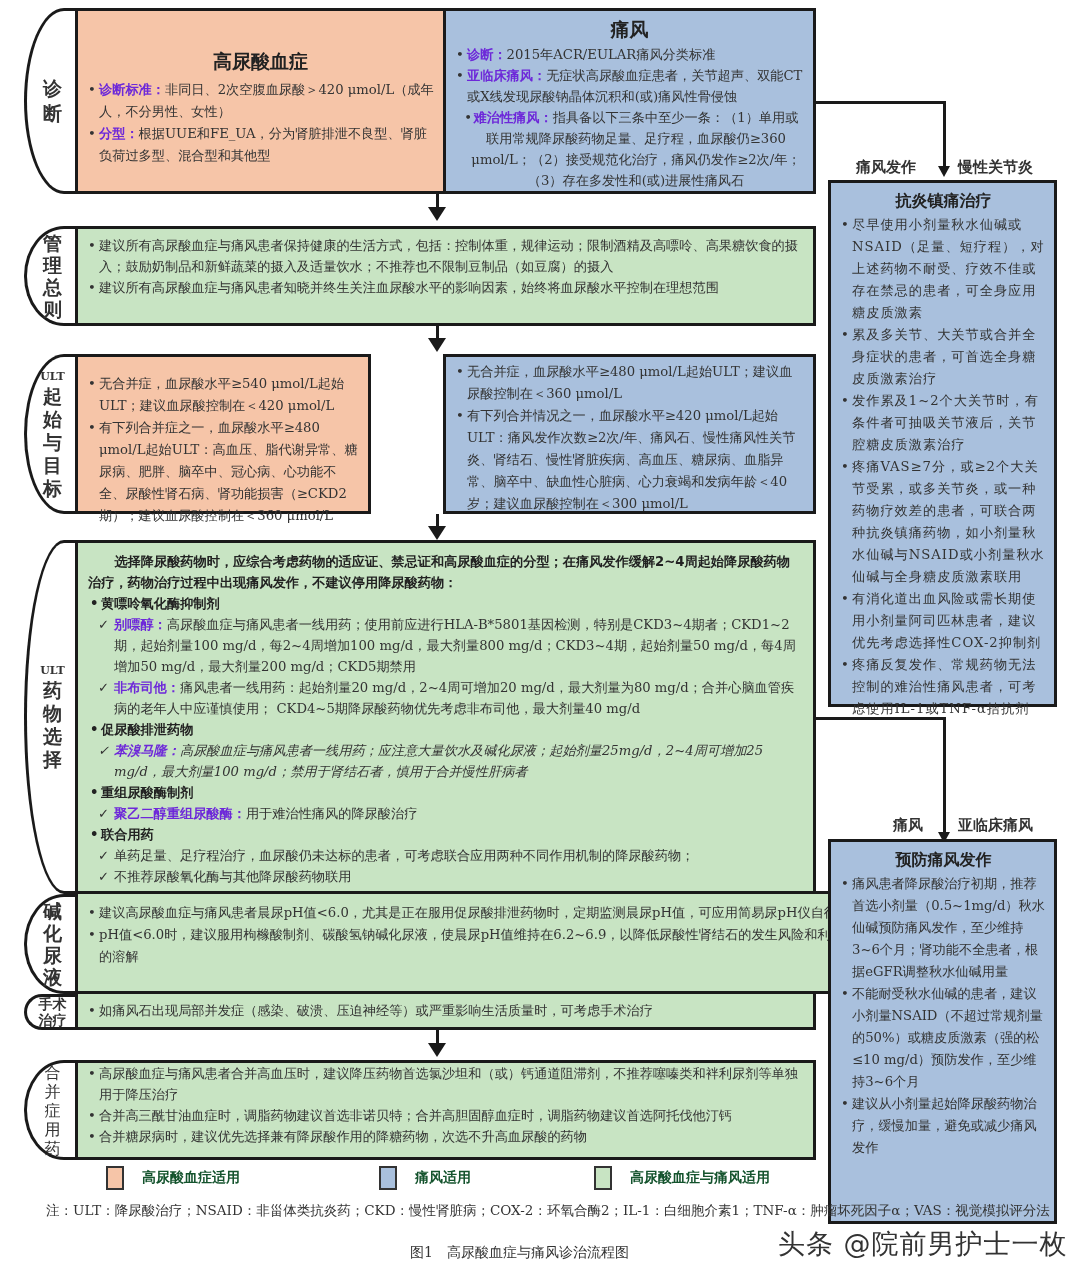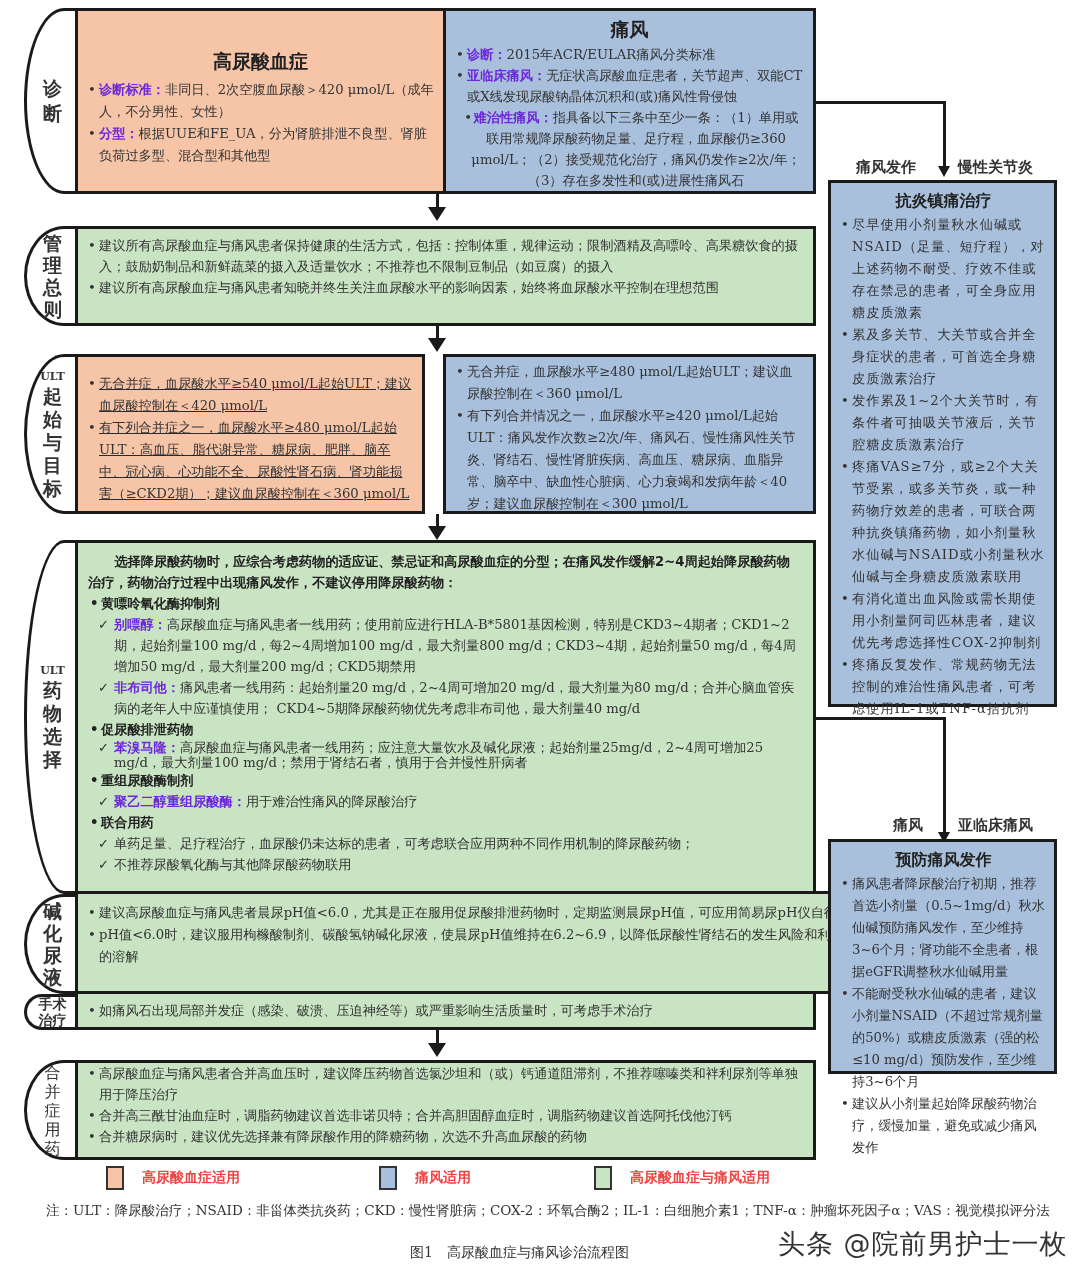--- a/index.html
+++ b/index.html
@@ -26,21 +26,21 @@
   .chk { padding-left: 26px; text-indent: -16px; }
   .chk::before { content: "✓"; display: inline-block; width: 16px; text-indent: 0; color: #333; }
   .cat { padding-left: 13px; text-indent: -11px; font-weight: bold; font-family: "DejaVu Sans", sans-serif; color:#222; }
   .cat::before { content: "•"; display: inline-block; width: 11px; text-indent: 0; }
   .vline { position: absolute; background: #1a1a1a; width: 3px; }
   .hline { position: absolute; background: #1a1a1a; height: 3px; }
   .arrow-down { position: absolute; width: 0; height: 0; border-left: 9px solid transparent; border-right: 9px solid transparent; border-top: 14px solid #1a1a1a; }
   .arrow-thin { position: absolute; width: 0; height: 0; border-left: 6px solid transparent; border-right: 6px solid transparent; border-top: 11px solid #1a1a1a; }
   .branch-label { position: absolute; font-family: "DejaVu Sans", sans-serif; font-weight: bold; font-size: 15px; color: #333; }
   .legend-swatch { position: absolute; width: 18px; height: 24px; border: 2px solid #333; }
-  .legend-label { position: absolute; font-family: "DejaVu Sans", sans-serif; font-weight: bold; font-size: 14px; color: #ef4444; }
+  .legend-label { position: absolute; font-family: "DejaVu Sans", sans-serif; font-weight: bold; font-size: 14px; color: #14532d; }
   .note { position: absolute; font-size: 13.5px; line-height: 24px; color: #333; }
   .caption { position: absolute; font-size: 14px; color: #333; }
   .watermark { position: absolute; font-family: "DejaVu Sans", sans-serif; font-size: 27px; color: #333; letter-spacing: 1px; }
 </style>
 </head>
 <body>
 
 <div class="side" style="left:24px; top:8px; width:54px; height:186px;">
   <div class="ch">诊</div>
   <div class="ch">断</div>
@@ -80,21 +80,21 @@
 <div class="arrow-down" style="left:428px; top:338px;"></div>
 
 <div class="side" style="left:24px; top:354px; width:54px; height:160px;">
   <div class="ult">ULT</div>
   <div class="ch" style="line-height:23px;">起</div>
   <div class="ch" style="line-height:23px;">始</div>
   <div class="ch" style="line-height:23px;">与</div>
   <div class="ch" style="line-height:23px;">目</div>
   <div class="ch" style="line-height:23px;">标</div>
 </div>
-<div class="box salmon" style="left:75px; top:354px; width:350px; height:160px; padding:16px 8px;text-decoration:underline;">
+<div class="box salmon" style="left:75px; top:354px; width:296px; height:160px; padding:16px 8px;">
   <div class="txt bul">无合并症，血尿酸水平≥540 μmol/L起始ULT；建议血尿酸控制在＜420 μmol/L</div>
   <div class="txt bul">有下列合并症之一，血尿酸水平≥480 μmol/L起始ULT：高血压、脂代谢异常、糖尿病、肥胖、脑卒中、冠心病、心功能不全、尿酸性肾石病、肾功能损害（≥CKD2期）；建议血尿酸控制在＜360 μmol/L</div>
 </div>
 <div class="box blue" style="left:443px; top:354px; width:373px; height:160px; padding:4px 8px;">
   <div class="txt bul">无合并症，血尿酸水平≥480 μmol/L起始ULT；建议血尿酸控制在＜360 μmol/L</div>
   <div class="txt bul">有下列合并情况之一，血尿酸水平≥420 μmol/L起始ULT：痛风发作次数≥2次/年、痛风石、慢性痛风性关节炎、肾结石、慢性肾脏疾病、高血压、糖尿病、血脂异常、脑卒中、缺血性心脏病、心力衰竭和发病年龄＜40岁；建议血尿酸控制在＜300 μmol/L</div>
 </div>
 <div class="vline" style="left:436px; top:514px; height:14px;"></div>
 <div class="arrow-down" style="left:428px; top:526px;"></div>
 
@@ -104,21 +104,21 @@
   <div class="ch" style="line-height:23px;">物</div>
   <div class="ch" style="line-height:23px;">选</div>
   <div class="ch" style="line-height:23px;">择</div>
 </div>
 <div class="box green" style="left:75px; top:540px; width:741px; height:354px; padding:8px 10px;">
   <div class="txt" style="font-weight:bold; text-indent:2em; font-family:'DejaVu Sans',sans-serif; line-height:21px; color:#222;">选择降尿酸药物时，应综合考虑药物的适应证、禁忌证和高尿酸血症的分型；在痛风发作缓解2~4周起始降尿酸药物治疗，药物治疗过程中出现痛风发作，不建议停用降尿酸药物：</div>
   <div class="cat txt" style="line-height:21px;">黄嘌呤氧化酶抑制剂</div>
   <div class="txt chk" style="line-height:21px;"><b>别嘌醇：</b><span>高尿酸血症与痛风患者一线用药；使用前应进行HLA-B*5801基因检测，特别是CKD3~4期者；CKD1~2期，起始剂量100 mg/d，每2~4周增加100 mg/d，最大剂量800 mg/d；CKD3~4期，起始剂量50 mg/d，每4周增加50 mg/d，最大剂量200 mg/d；CKD5期禁用</span></div>
   <div class="txt chk" style="line-height:21px;"><b>非布司他：</b><span>痛风患者一线用药：起始剂量20 mg/d，2~4周可增加20 mg/d，最大剂量为80 mg/d；合并心脑血管疾病的老年人中应谨慎使用； CKD4~5期降尿酸药物优先考虑非布司他，最大剂量40 mg/d</span></div>
   <div class="cat txt" style="line-height:21px;">促尿酸排泄药物</div>
-  <div class="txt chk" style="line-height:15px;"><b>苯溴马隆：</b><span>高尿酸血症与痛风患者一线用药；应注意大量饮水及碱化尿液；起始剂量25mg/d，2~4周可增加25 mg/d，最大剂量100 mg/d；禁用于肾结石者，慎用于合并慢性肝病者</span></div>
+  <div class="txt chk" style="line-height:21px;font-style:italic;"><b>苯溴马隆：</b><span>高尿酸血症与痛风患者一线用药；应注意大量饮水及碱化尿液；起始剂量25mg/d，2~4周可增加25 mg/d，最大剂量100 mg/d；禁用于肾结石者，慎用于合并慢性肝病者</span></div>
   <div class="cat txt" style="line-height:21px;">重组尿酸酶制剂</div>
   <div class="txt chk" style="line-height:21px;"><b>聚乙二醇重组尿酸酶：</b><span>用于难治性痛风的降尿酸治疗</span></div>
   <div class="cat txt" style="line-height:21px;">联合用药</div>
   <div class="txt chk" style="line-height:21px;"><span>单药足量、足疗程治疗，血尿酸仍未达标的患者，可考虑联合应用两种不同作用机制的降尿酸药物；</span></div>
   <div class="txt chk" style="line-height:21px;"><span>不推荐尿酸氧化酶与其他降尿酸药物联用</span></div>
 </div>
 
 <div class="hline" style="left:816px; top:717px; width:130px;"></div>
 <div class="vline" style="left:943px; top:717px; height:116px;"></div>
 <div class="arrow-thin" style="left:938px; top:832px;"></div>
@@ -162,21 +162,21 @@
 <div class="box blue" style="left:828px; top:180px; width:229px; height:527px; padding:8px 6px 0 8px;">
   <div class="title" style="font-size:16px; margin-bottom:2px;">抗炎镇痛治疗</div>
   <div class="txt bul" style="letter-spacing:1px;">尽早使用小剂量秋水仙碱或NSAID（足量、短疗程），对上述药物不耐受、疗效不佳或存在禁忌的患者，可全身应用糖皮质激素</div>
   <div class="txt bul" style="letter-spacing:1px;">累及多关节、大关节或合并全身症状的患者，可首选全身糖皮质激素治疗</div>
   <div class="txt bul" style="letter-spacing:1px;">发作累及1~2个大关节时，有条件者可抽吸关节液后，关节腔糖皮质激素治疗</div>
   <div class="txt bul" style="letter-spacing:1px;">疼痛VAS≥7分，或≥2个大关节受累，或多关节炎，或一种药物疗效差的患者，可联合两种抗炎镇痛药物，如小剂量秋水仙碱与NSAID或小剂量秋水仙碱与全身糖皮质激素联用</div>
   <div class="txt bul" style="letter-spacing:1px;">有消化道出血风险或需长期使用小剂量阿司匹林患者，建议优先考虑选择性COX-2抑制剂</div>
   <div class="txt bul" style="letter-spacing:1px;">疼痛反复发作、常规药物无法控制的难治性痛风患者，可考虑使用IL-1或TNF-α拮抗剂</div>
 </div>
 
-<div class="box blue" style="left:828px; top:839px; width:229px; height:235px; padding:8px 6px 0 8px;">
+<div class="box blue" style="left:828px; top:839px; width:229px; height:385px; padding:8px 6px 0 8px;">
   <div class="title" style="font-size:16px; margin-bottom:2px;">预防痛风发作</div>
   <div class="txt bul">痛风患者降尿酸治疗初期，推荐首选小剂量（0.5~1mg/d）秋水仙碱预防痛风发作，至少维持3~6个月；肾功能不全患者，根据eGFR调整秋水仙碱用量</div>
   <div class="txt bul">不能耐受秋水仙碱的患者，建议小剂量NSAID（不超过常规剂量的50%）或糖皮质激素（强的松≤10 mg/d）预防发作，至少维持3~6个月</div>
   <div class="txt bul">建议从小剂量起始降尿酸药物治疗，缓慢加量，避免或减少痛风发作</div>
 </div>
 
 <div class="legend-swatch" style="left:106px; top:1166px; background:#f6c5a8;"></div>
 <div class="legend-label" style="left:142px; top:1169px;">高尿酸血症适用</div>
 <div class="legend-swatch" style="left:379px; top:1166px; background:#a9c0dd;"></div>
 <div class="legend-label" style="left:415px; top:1169px;">痛风适用</div>

